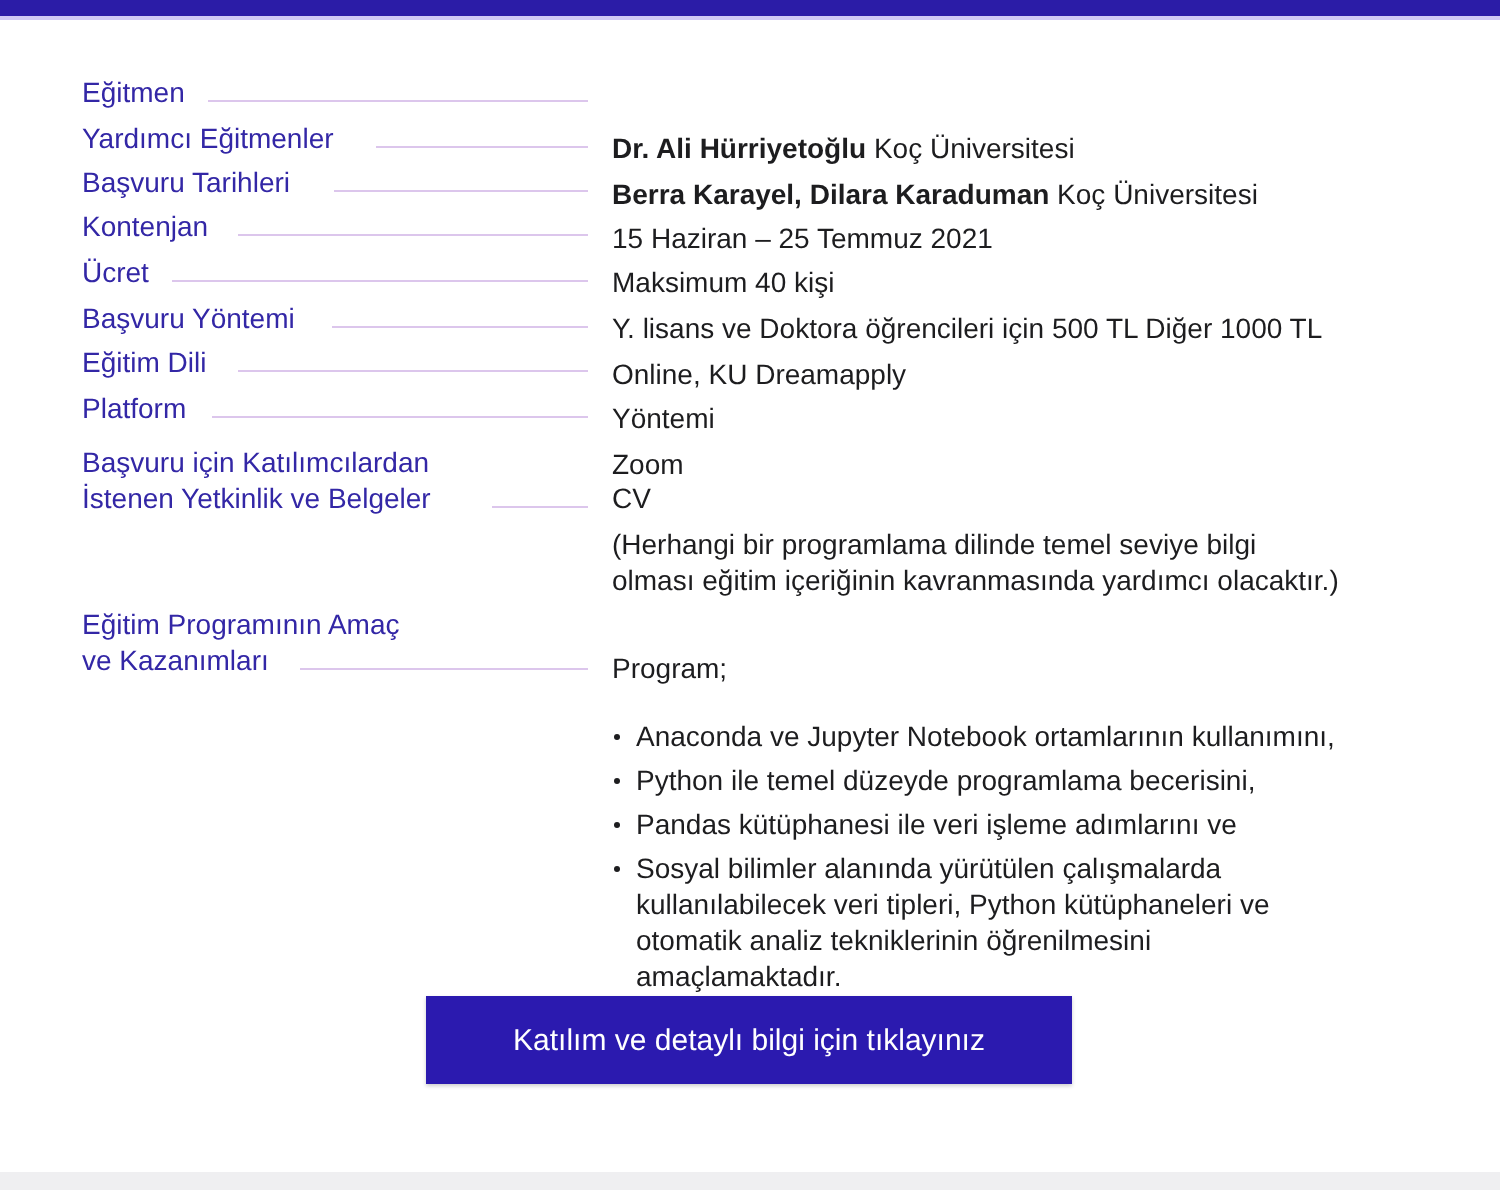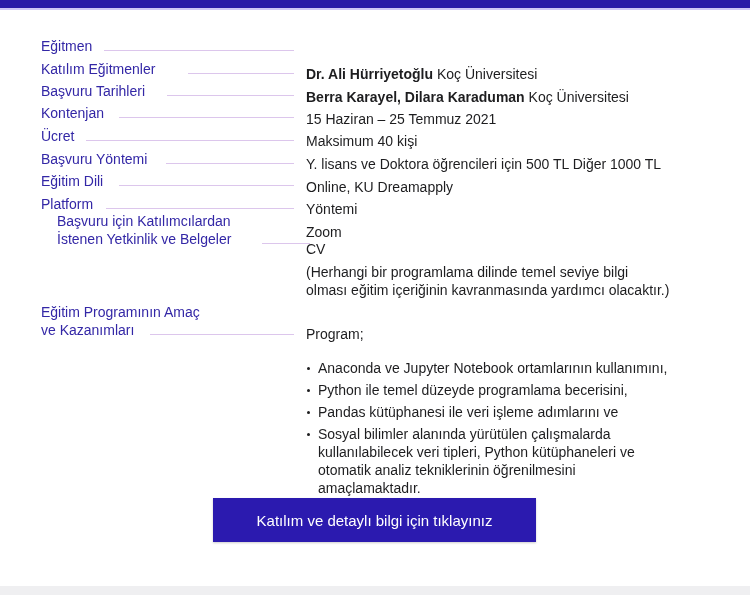--- a/index.html
+++ b/index.html
@@ -59,21 +59,21 @@
 
 <div class="top-bar"></div>
 
 <div class="info-row" style="top:37px;">
   <span class="label">Eğitmen</span>
   <span class="leader" style="left:63px; width:190px; top:13px;"></span>
   <span class="value"><b>Dr. Ali Hürriyetoğlu</b><span> Koç Üniversitesi</span></span>
 </div>
 
 <div class="info-row" style="top:60px;">
-  <span class="label">Katılım Eğitmenler</span>
+  <span class="label">Yardımcı Eğitmenler</span>
   <span class="leader" style="left:147px; width:106px; top:13px;"></span>
   <span class="value"><b>Berra Karayel, Dilara Karaduman</b><span> Koç Üniversitesi</span></span>
 </div>
 
 <div class="info-row" style="top:82px;">
   <span class="label">Başvuru Tarihleri</span>
   <span class="leader" style="left:126px; width:127px; top:13px;"></span>
   <span class="value">15 Haziran – 25 Temmuz 2021</span>
 </div>
 
@@ -100,21 +100,21 @@
   <span class="leader" style="left:78px; width:175px; top:13px;"></span>
   <span class="value">Yöntemi</span>
 </div>
 
 <div class="info-row" style="top:195px;">
   <span class="label">Platform</span>
   <span class="leader" style="left:65px; width:188px; top:13px;"></span>
   <span class="value">Zoom</span>
 </div>
 
-<div class="info-row" style="top:212px; height:40px;margin-left:16px;">
+<div class="info-row" style="top:222px; height:40px;">
   <span class="label" style="top:0;">Başvuru için Katılımcılardan</span>
   <span class="label" style="top:18px;">İstenen Yetkinlik ve Belgeler</span>
   <span class="leader" style="left:205px; width:48px; top:31px;"></span>
 </div>
 <div class="block" style="top:240px;">
   <div>CV</div>
   <div style="margin-top:5px;">(Herhangi bir programlama dilinde temel seviye bilgi</div>
   <div>olması eğitim içeriğinin kavranmasında yardımcı olacaktır.)</div>
 </div>
 

